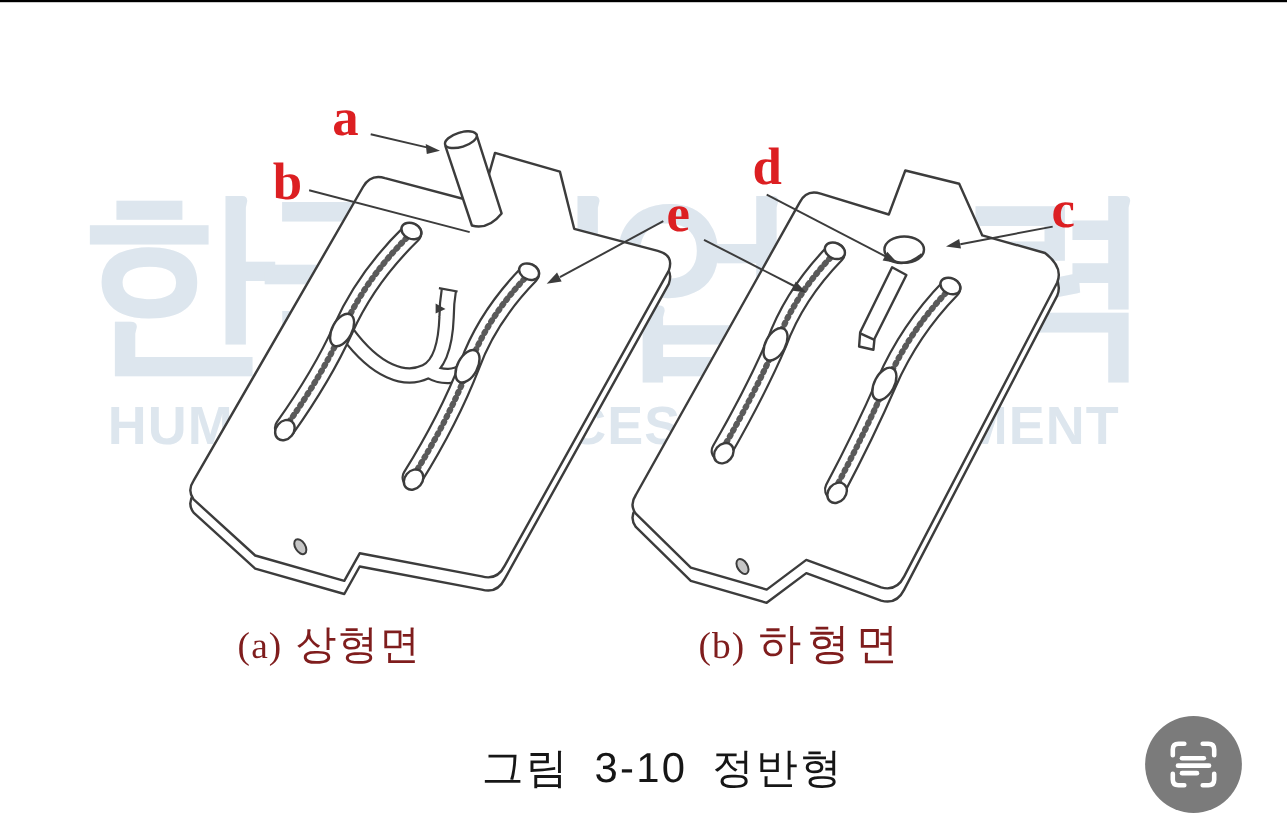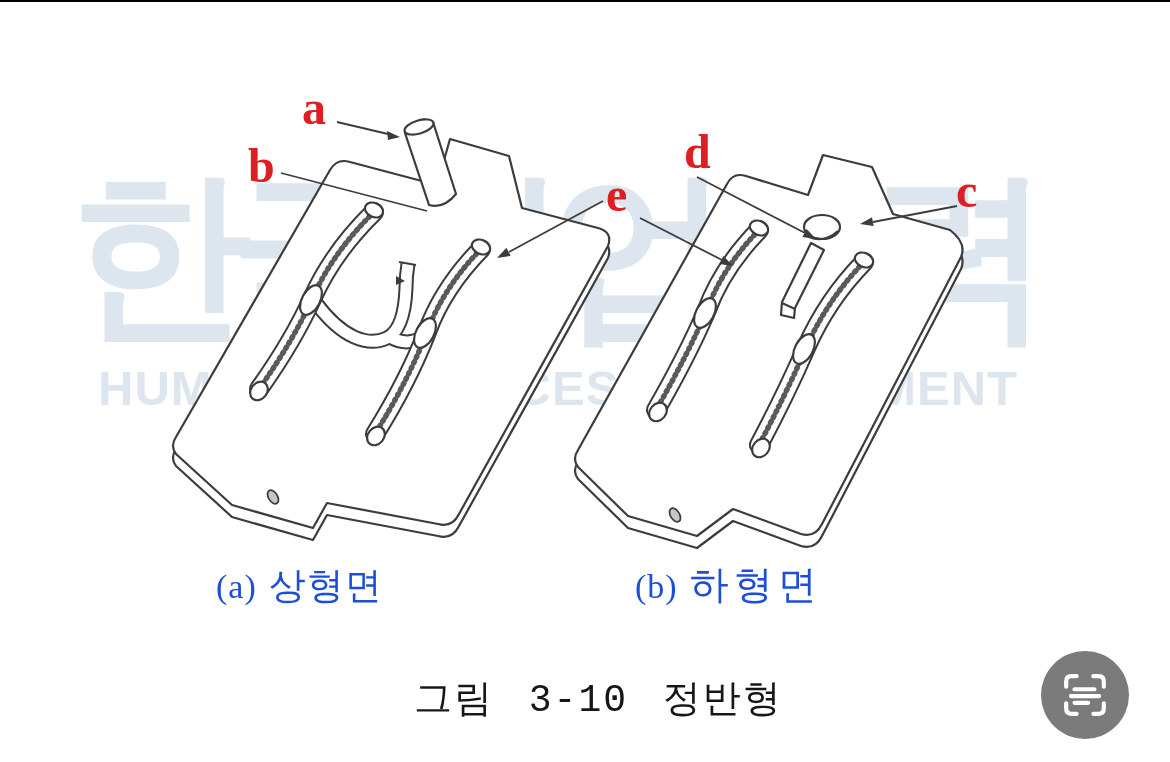--- a/index.html
+++ b/index.html
@@ -10,29 +10,29 @@
   .wm-kr{position:absolute;left:70px;top:163px;font-size:182px;font-weight:700;
          letter-spacing:-22px;color:#dde6ee;white-space:nowrap;line-height:1;
          font-family:"Liberation Sans",sans-serif;}
   .wm-en{position:absolute;left:98px;top:364px;font-size:49px;font-weight:700;
          letter-spacing:1px;color:#dde6ee;white-space:nowrap;line-height:1;}
   svg.art{position:absolute;left:0;top:0;}
   
   .plabel{position:absolute;font-family:"Liberation Serif",serif;font-weight:700;
           font-size:48px;line-height:1;color:#dc1f22;}
   
-  .subcap{position:absolute;color:#1d4ed8;white-space:nowrap;
+  .subcap{position:absolute;color:#7f1d1d;white-space:nowrap;
           font-family:"Liberation Serif",serif;}
   .subcap .pfx{font-size:34px;letter-spacing:1px;}
   .subcap .kor{font-size:37px;margin-left:12px;letter-spacing:1px;}
   .subcap.right .kor{font-size:39px;letter-spacing:5px;}
   
-  .figcap{position:absolute;left:414px;top:673px;font-size:38px;color:#161616;
+  .figcap{position:absolute;left:438px;top:673px;font-size:38px;color:#161616;
           letter-spacing:2px;word-spacing:10px;white-space:nowrap;
-          font-family:Liberation Mono, monospace;}
+          font-family:Liberation Sans, sans-serif;}
   
   .scan-btn{position:absolute;left:1041px;top:651px;width:88px;height:88px;border-radius:50%;
             background:#7b7b7b;display:flex;align-items:center;justify-content:center;cursor:pointer;}
 </style>
 </head>
 <body>
 
 <div class="screen">
   <div class="top-line"></div>
 

